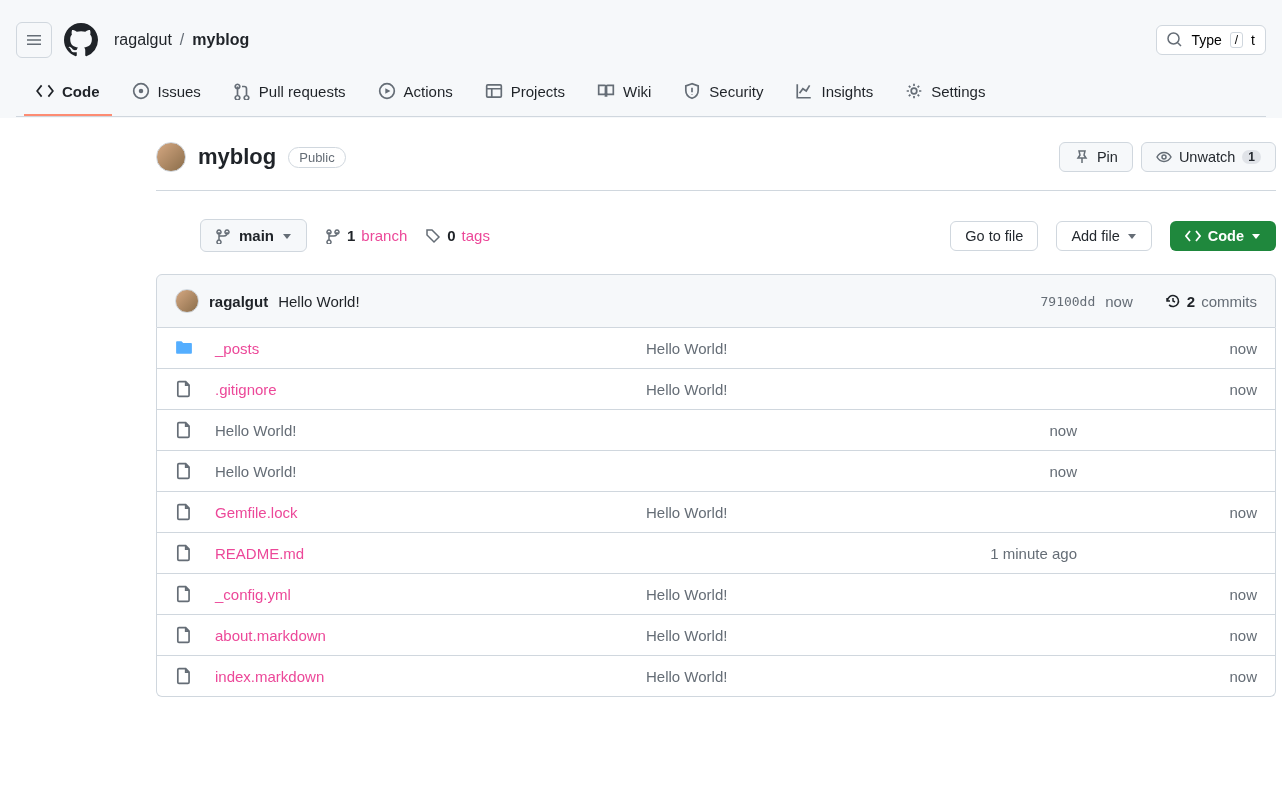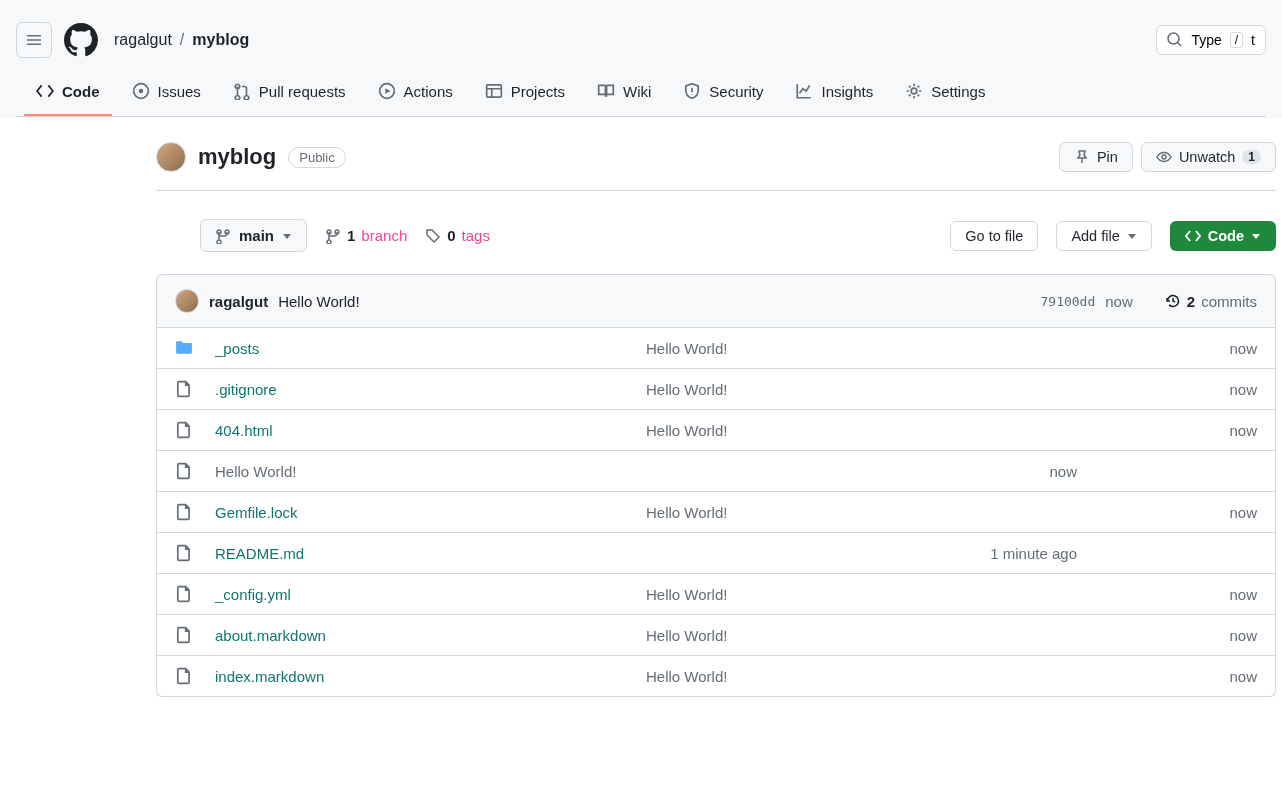--- a/index.html
+++ b/index.html
@@ -37,21 +37,21 @@
 .commit-bar .author { font-weight:600; }
 .commit-bar .msg { color:#1f2328; }
 .commit-bar .sha { font-family: ui-monospace, SFMono-Regular, monospace; color:#656d76; font-size:13px; }
 .commit-bar .time { color:#656d76; }
 .commit-bar .commits { display:flex; align-items:center; gap:6px;}
 .commit-bar .commits strong { font-weight:600; }
 .commit-bar .commits .muted { color:#656d76; }
 .file-table { border:1px solid #d0d7de; border-top:none; border-bottom-left-radius:6px; border-bottom-right-radius:6px;}
 .file-row { display:grid; grid-template-columns: 40px 1fr 1fr 180px; align-items:center; padding: 11px 18px; border-top:1px solid #d0d7de; font-size:15px;}
 .file-row:first-child { border-top:none; }
-.file-row .name { color:#0f766e; cursor:pointer; }
+.file-row .name { color:#ec4899; cursor:pointer; }
 .file-row .commit-msg { color:#656d76; cursor:pointer; }
 .file-row .age { text-align:right; color:#656d76; }
 .icon-file { color:#656d76; }
 .icon-folder { color:#54aeff; }
 svg { display:block; }
 </style>
 </head>
 <body>
 
 <div class="topbar">
@@ -251,21 +251,20 @@
         <span class="name">.gitignore</span>
         <span class="commit-msg">Hello World!</span>
         <span class="age">now</span>
       </div>
       <div class="file-row">
         <span class="icon-file">
           <svg width="18" height="18" viewBox="0 0 16 16">
             <path fill="none" stroke="#656d76" stroke-width="1.5" d="M3.5 1.5h6l3 3v9a1 1 0 0 1-1 1h-8a1 1 0 0 1-1-1v-11a1 1 0 0 1 1-1zM9.5 1.5v3h3"></path>
           </svg>
         </span>
-        <span class="name">404.html</span>
         <span class="commit-msg">Hello World!</span>
         <span class="age">now</span>
       </div>
       <div class="file-row">
         <span class="icon-file">
           <svg width="18" height="18" viewBox="0 0 16 16">
             <path fill="none" stroke="#656d76" stroke-width="1.5" d="M3.5 1.5h6l3 3v9a1 1 0 0 1-1 1h-8a1 1 0 0 1-1-1v-11a1 1 0 0 1 1-1zM9.5 1.5v3h3"></path>
           </svg>
         </span>
         <span class="commit-msg">Hello World!</span>

